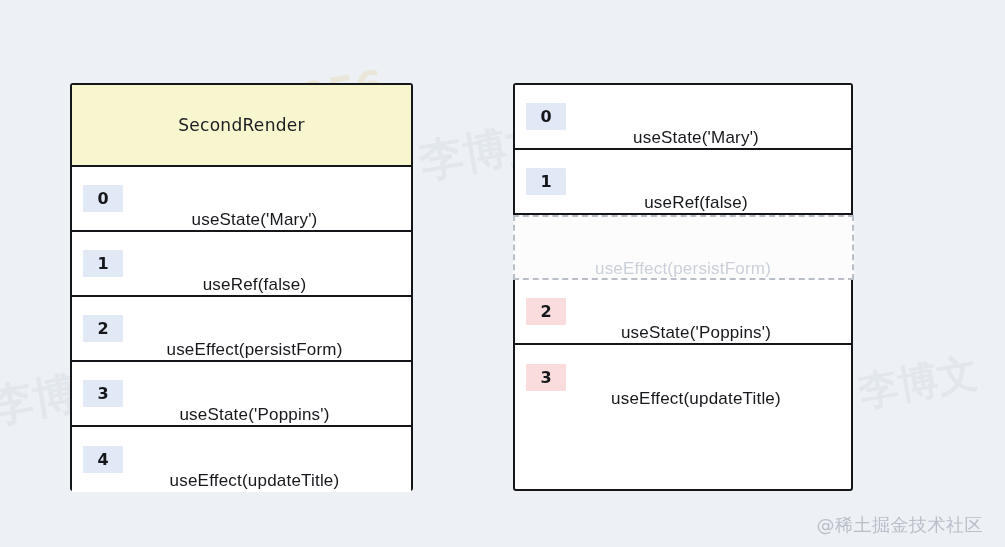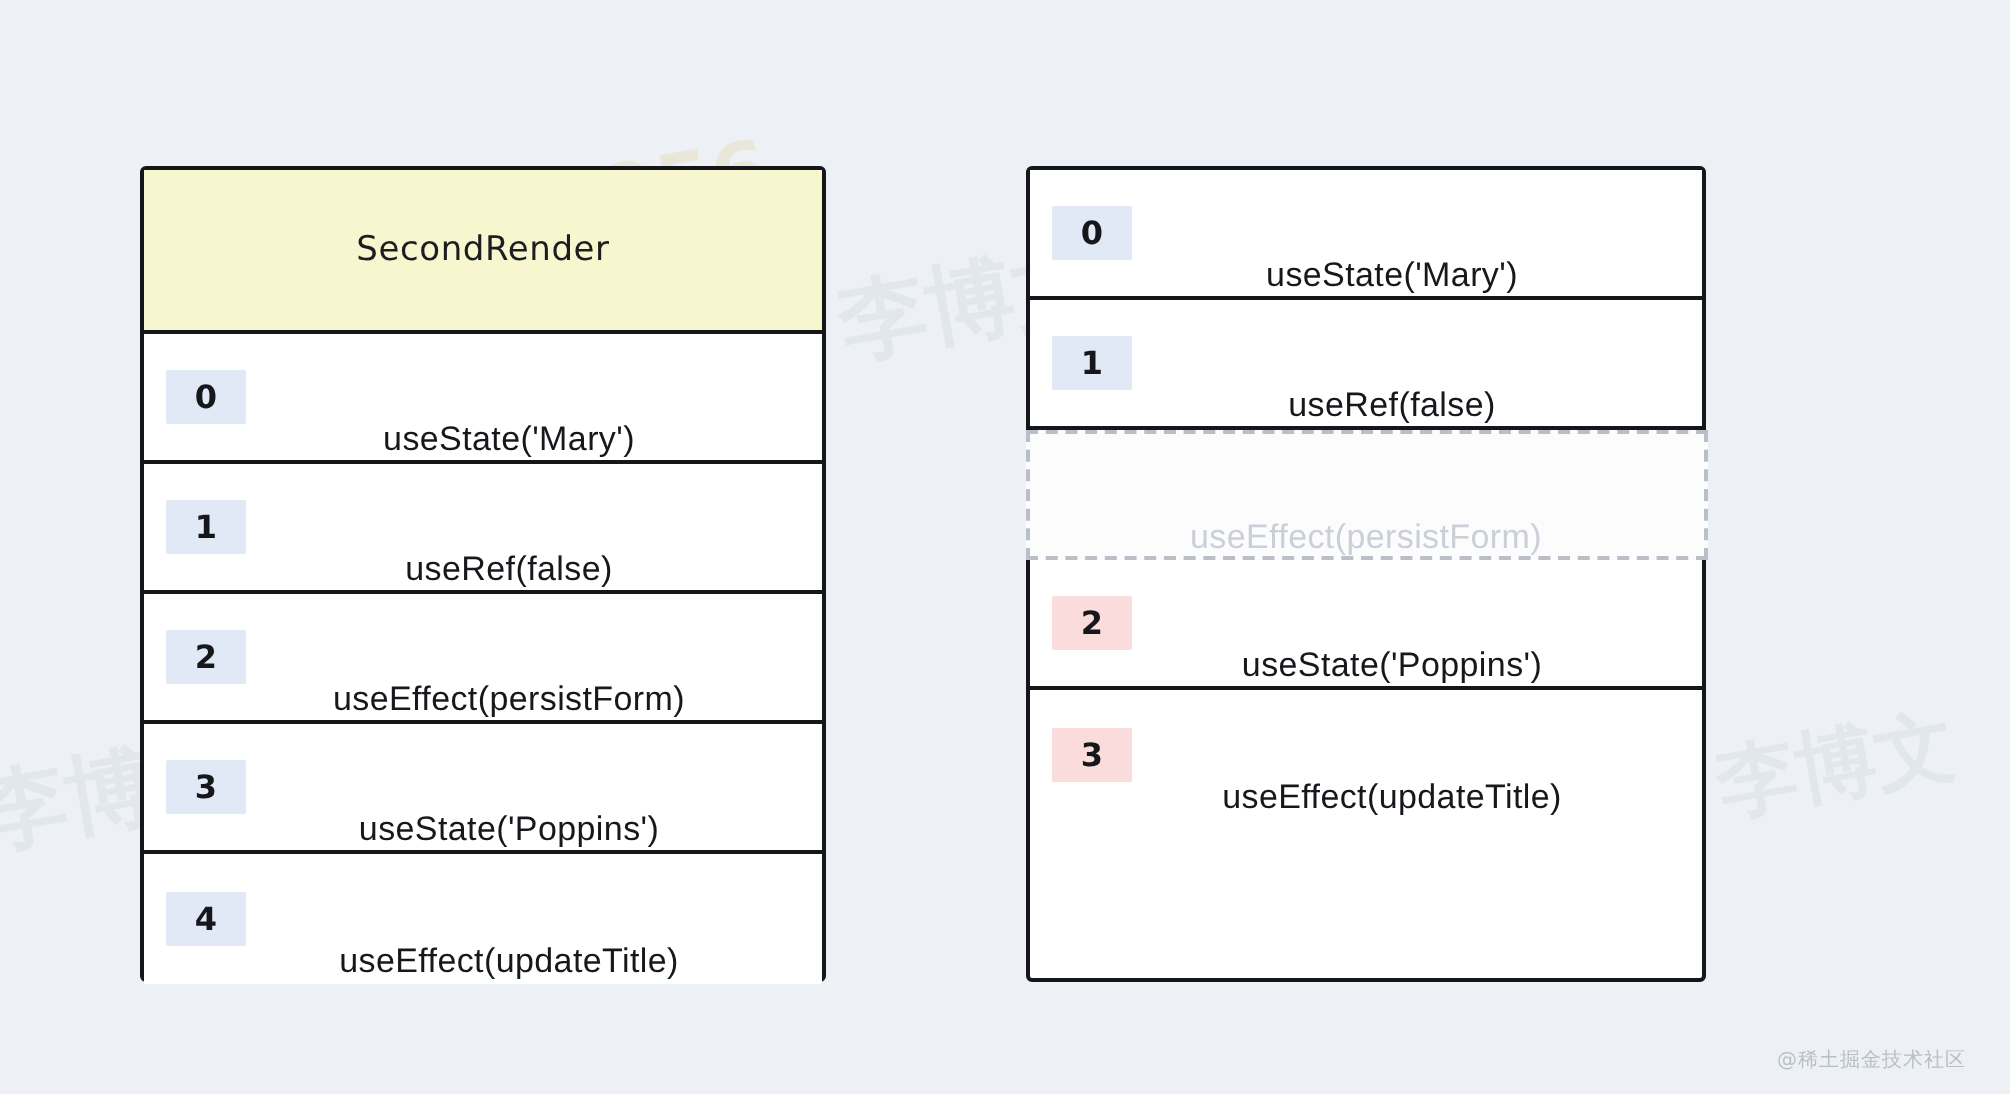--- a/index.html
+++ b/index.html
@@ -29,21 +29,21 @@
   }
   .wm-a { left: -12px;  top: 355px; font-size: 44px; transform: rotate(-10deg); }
   .wm-b { left: 418px;  top: 110px; font-size: 44px; transform: rotate(-10deg); }
   .wm-c { left: 858px;  top: 355px; font-size: 40px; transform: rotate(-10deg); }
   .wm-d { left: 140px;  top: 78px;  font-size: 40px; transform: rotate(-10deg); color:#e9e5d2; }
 
   .corner-wm {
     position: absolute;
     right: 22px;
     bottom: 10px;
-    font-size: 10px;
+    font-size: 18px;
     color: #b9bfc9;
     font-family: "DejaVu Sans", sans-serif;
     letter-spacing: .5px;
     z-index: 5;
     user-select: none;
   }
 
   
   .panel {
     position: absolute;

